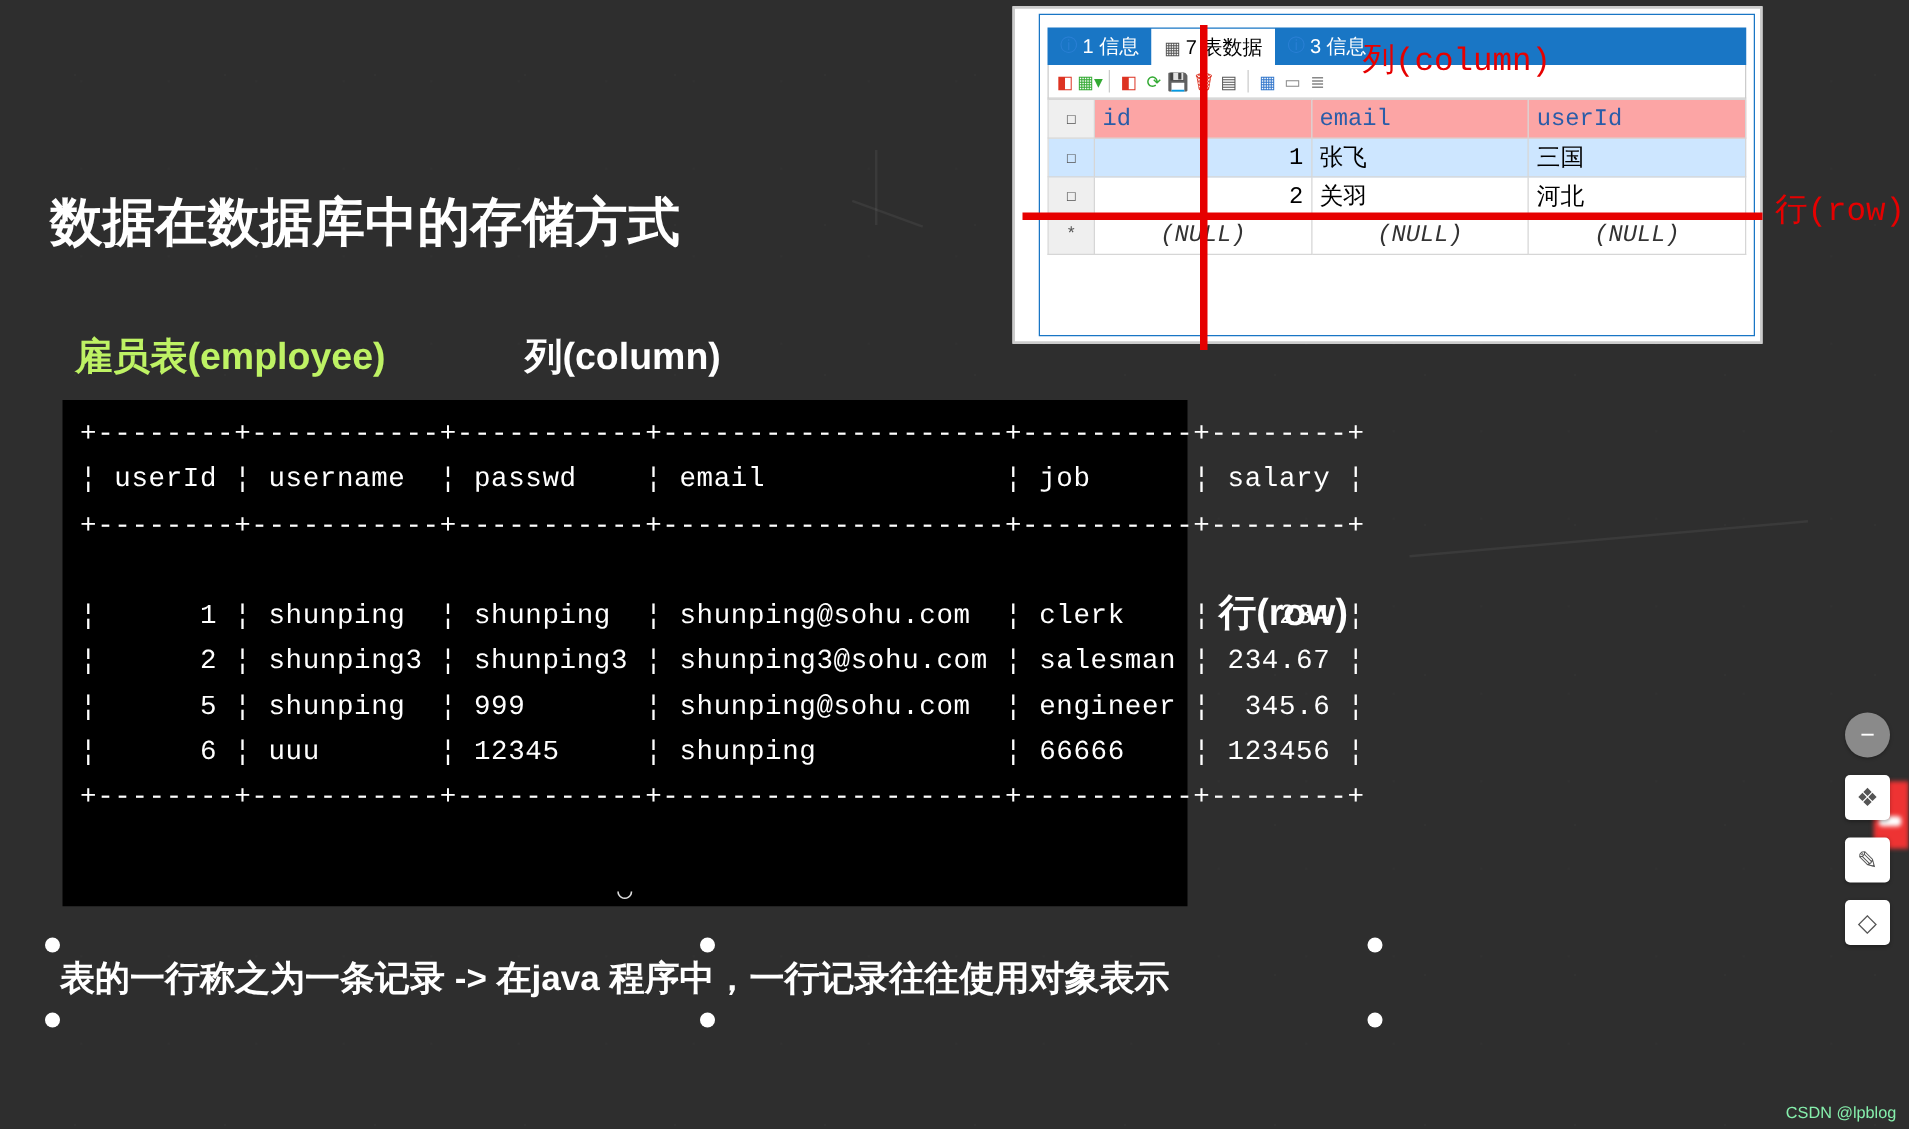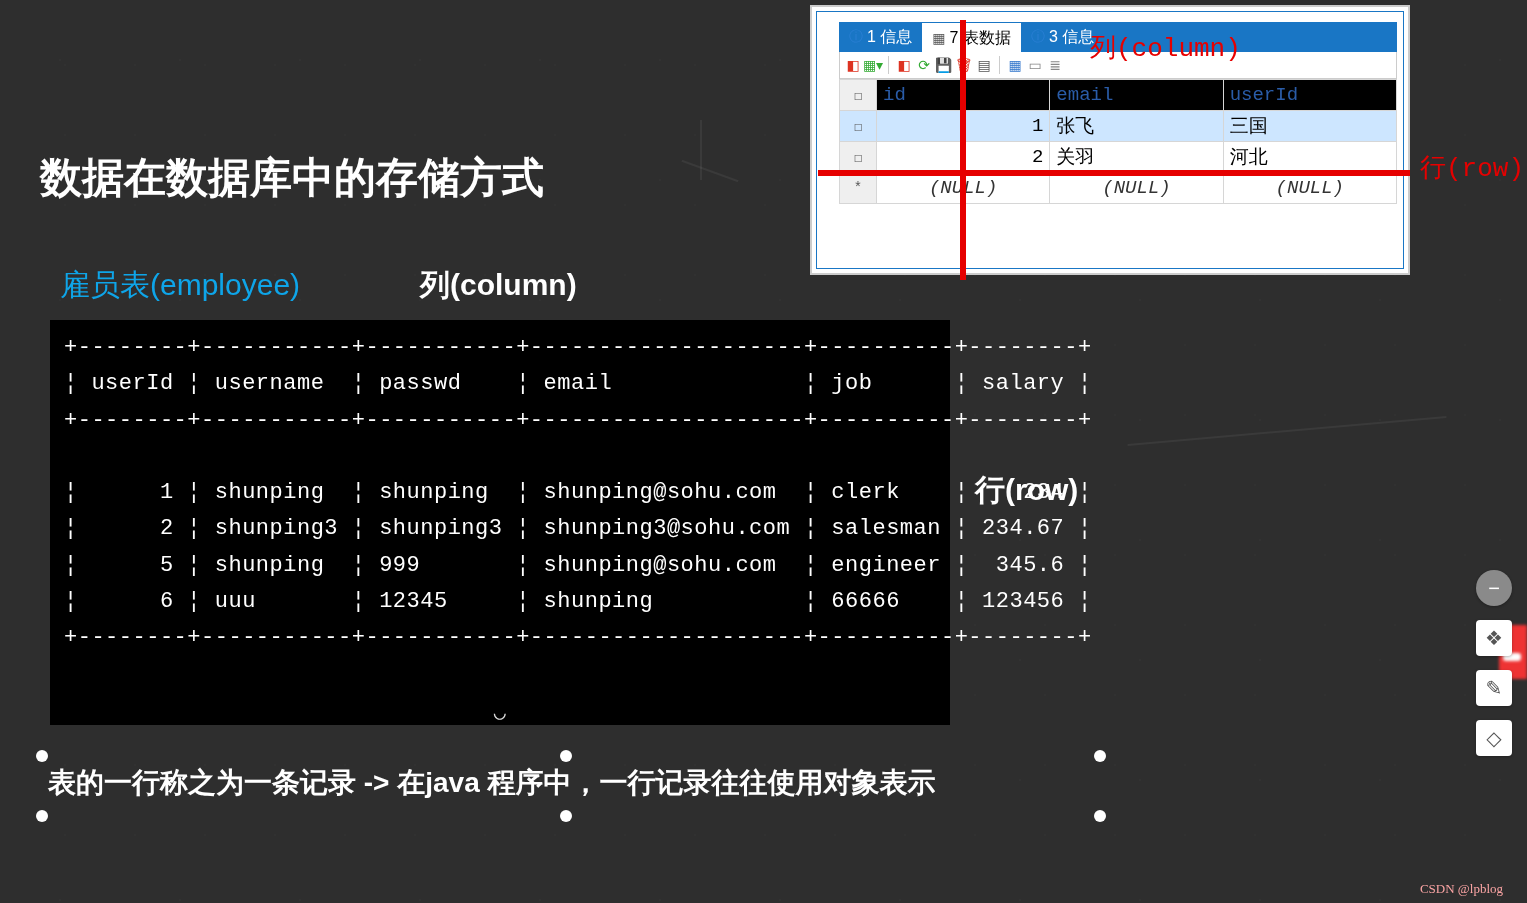--- a/index.html
+++ b/index.html
@@ -4,45 +4,45 @@
 <style>
   html,body{margin:0;padding:0;width:1527px;height:903px;overflow:hidden;font-family:"Microsoft YaHei",Arial,sans-serif;}
   body{background:#2e2e2e;background-image:radial-gradient(rgba(255,255,255,0.02) 1px,transparent 1px),radial-gradient(rgba(255,255,255,0.015) 1px,transparent 1px);background-size:120px 120px,70px 70px;background-position:0 0,30px 30px;position:relative;}
   
   .scratch{position:absolute;background:rgba(255,255,255,0.06);}
   .s1{top:430px;right:80px;width:320px;height:2px;transform:rotate(-5deg);}
   .s2{top:120px;left:700px;width:2px;height:60px;}
   .s3{top:170px;left:680px;width:60px;height:2px;transform:rotate(20deg);}
 
   .title{position:absolute;top:150px;left:40px;color:#fff;font-size:42px;font-weight:700;}
-  .subtitle-left{position:absolute;top:265px;left:60px;color:#0ea5e9;font-size:30px;font-weight:400;}
+  .subtitle-left{position:absolute;top:265px;left:60px;color:#bef264;font-size:30px;font-weight:700;}
   .subtitle-right{position:absolute;top:265px;left:420px;color:#fff;font-size:30px;font-weight:700;}
   .row-label{position:absolute;top:470px;left:975px;color:#fff;font-size:30px;font-weight:700;}
 
   .terminal{position:absolute;top:320px;left:50px;width:900px;height:405px;background:#000;color:#fff;font-family:"Lucida Console","Courier New",monospace;font-size:22px;padding:10px 14px;box-sizing:border-box;line-height:1.65;white-space:pre;letter-spacing:0.5px;}
   .load-spinner{position:absolute;left:50%;bottom:-5px;transform:translateX(-50%);color:#ddd;font-size:20px;}
 
   .caption-bar{position:absolute;top:755px;left:40px;width:1060px;height:55px;color:#fff;font-size:28px;font-weight:700;display:flex;align-items:center;padding:0 8px;box-sizing:border-box;}
   .handle{width:12px;height:12px;background:#fff;border-radius:50%;position:absolute;}
 
   
   .dbpanel{position:absolute;top:5px;left:810px;width:600px;height:270px;background:#fff;border:2px solid #ccc;padding:4px;box-sizing:border-box;}
-  .dbpanel .crop{border:1px solid #1976c5;padding:10px 6px 6px 22px;position:relative;height:100%;box-sizing:border-box;}
+  .dbpanel .crop{border:1px solid #1976c5;padding:10px 6px 6px 6px;position:relative;height:100%;box-sizing:border-box;margin-left:15px;}
   .tabbar{background:#1976c5;display:flex;align-items:center;height:30px;}
   .tabbar .tab{display:flex;align-items:center;gap:4px;padding:0 10px;font-size:16px;color:#fff;height:100%;}
   .tabbar .tab.active{background:#fff;color:#000;position:relative;top:1px;}
   .tab .ico{font-size:14px;}
   .ico-info{color:#2a7fd4;}
   .ico-grid{color:#555;}
   .toolbar{border:1px solid #ccc;border-top:none;display:flex;align-items:center;height:26px;gap:2px;padding:0 4px;font-size:14px;}
   .toolbar .sep{width:1px;height:18px;background:#ccc;margin:0 4px;}
   .tool{width:18px;height:18px;display:inline-flex;align-items:center;justify-content:center;font-size:14px;}
   .datagrid{border-collapse:collapse;width:100%;font-family:"Courier New",monospace;font-size:19px;}
   .datagrid th,.datagrid td{border:1px solid #d6d6d6;padding:2px 6px;text-align:left;height:26px;}
-  .datagrid th{background:#000000;font-weight:400;color:#2a5ca8;}
+  .datagrid th{background:#fca5a5;font-weight:400;color:#2a5ca8;}
   .datagrid .rowhdr{background:#efefef;width:24px;text-align:center;font-size:14px;color:#555;}
   .datagrid td.num{text-align:right;}
   .datagrid tr.sel td{background:#cde6ff;}
   .datagrid .null{font-style:italic;color:#333;text-align:center;}
   .datagrid .star{text-align:center;}
 
   
   .redline{position:absolute;background:#e60000;}
   .vline{top:20px;left:960px;width:6px;height:260px;}
   .hline{top:170px;left:818px;width:592px;height:6px;}
@@ -50,21 +50,21 @@
   .ann-col{top:30px;left:1090px;}
   .ann-row{top:150px;left:1420px;}
 
   
   .sidetools{position:absolute;right:15px;top:570px;display:flex;flex-direction:column;gap:14px;align-items:center;}
   .sidetools .btn{width:36px;height:36px;background:#fff;border-radius:4px;display:flex;align-items:center;justify-content:center;font-size:20px;color:#555;box-shadow:0 1px 3px rgba(0,0,0,0.3);}
   .sidetools .btn.dark{background:#8a8a8a;color:#fff;border-radius:50%;}
   .rednub{position:absolute;right:0;top:625px;width:28px;height:54px;background:#e33;border-radius:6px 0 0 6px;filter:blur(1.5px);}
   .rednub::after{content:"";position:absolute;top:28px;left:4px;width:18px;height:8px;background:#fff;border-radius:3px;}
 
-  .watermark{position:absolute;right:24px;bottom:6px;color:#fca5a5;font-size:13px;font-family:Liberation Serif, serif;}
+  .watermark{position:absolute;right:10px;bottom:6px;color:#86efac;font-size:13px;font-family:Liberation Sans, sans-serif;}
 </style>
 </head>
 <body>
 
 <div class="scratch s1"></div>
 <div class="scratch s2"></div>
 <div class="scratch s3"></div>
 
 <div class="title">数据在数据库中的存储方式</div>
 <div class="subtitle-left">雇员表(employee)</div>

